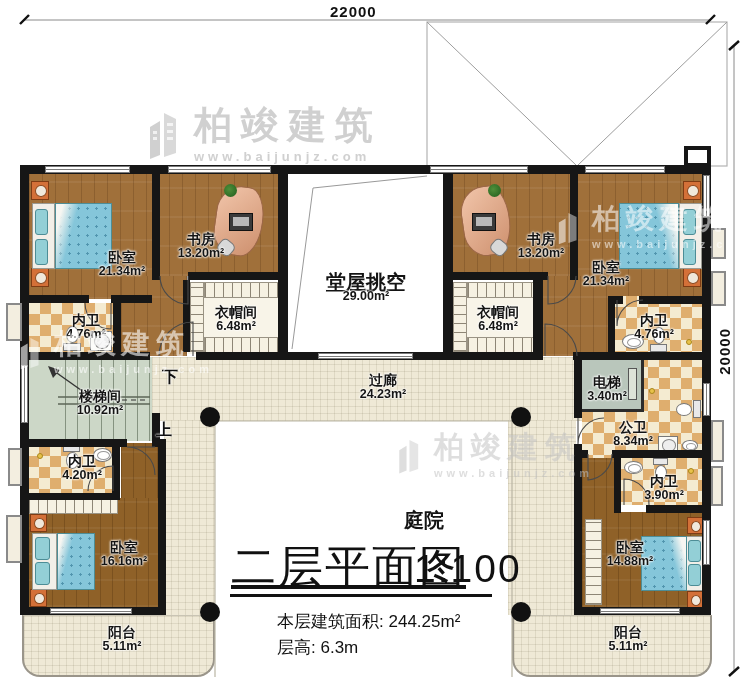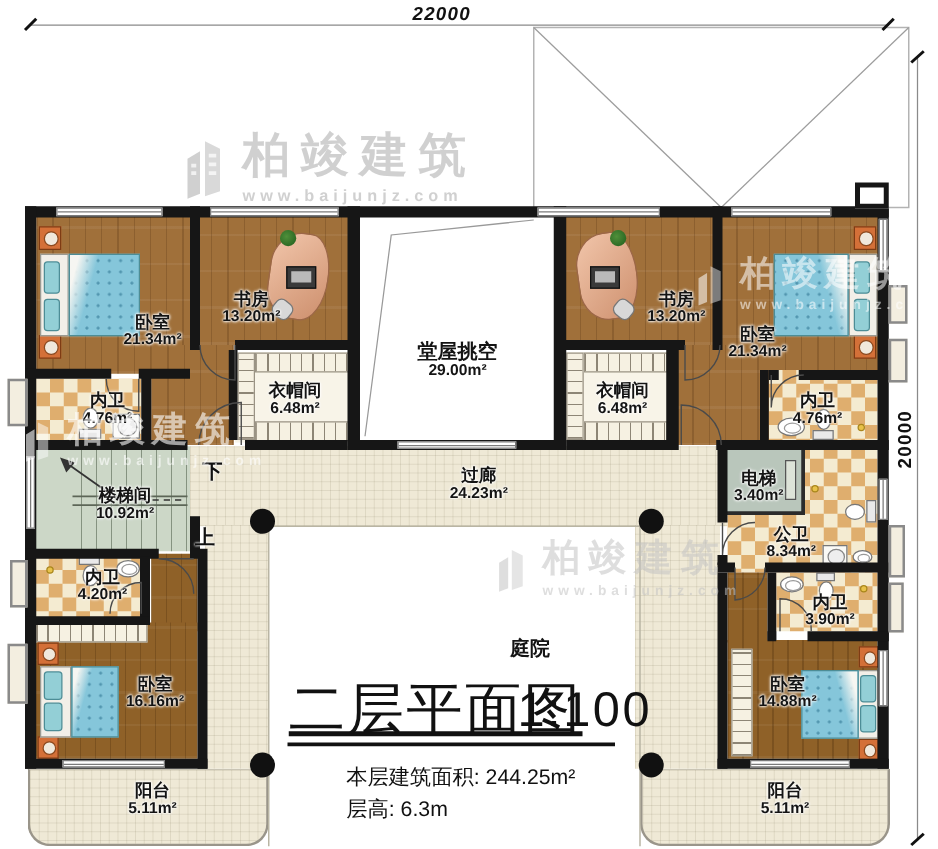--- a/index.html
+++ b/index.html
@@ -66,21 +66,21 @@
   .sq:after{content:"";position:absolute;left:15%;top:12%;width:68%;height:72%;
             border-radius:50%;border:1px solid #888;background:#eee;}
   .drain{width:6px;height:6px;border-radius:50%;background:#e8c24a;border:1px solid #a9861c;z-index:3;}
   .col{width:20px;height:20px;border-radius:50%;background:#111;z-index:6;}
   
   .lab{z-index:6;text-align:center;transform:translateX(-50%);white-space:nowrap;
        color:#141414;font-weight:bold;
        text-shadow:0 0 2px #fff,0 0 2px #fff,0 0 3px #fff;}
   .lab .nm{display:block;font-size:14px;line-height:14px;}
   .lab .ar{display:block;font-size:12.5px;line-height:14px;}
-  .lab-big .nm{font-size:16px;}
+  .lab-big .nm{font-size:20px;}
   .dirlab{z-index:6;font-size:16px;font-weight:bold;color:#111;
           text-shadow:0 0 2px #fff,0 0 2px #fff;}
   .dimtext{z-index:6;font-size:15px;font-weight:bold;color:#111;letter-spacing:1px;}
   .dimv{writing-mode:vertical-rl;transform:rotate(180deg);}
   
   .tb-title{z-index:6;font-size:45px;color:#111;letter-spacing:2px;line-height:45px;text-decoration:underline;}
   .tb-scale{z-index:6;font-size:39px;color:#111;letter-spacing:2px;line-height:42px;}
   .tb-rule{background:#111;z-index:6;}
   .tb-line{z-index:6;font-size:17px;color:#111;line-height:20px;}
   .tb-line b{font-weight:normal;}
@@ -381,21 +381,21 @@
     <span class="nm">阳台</span>
       <span class="ar">5.11m²</span>
     </div>
   <div class="abs lab lab-big" style="left:424px;top:513px;">
     <span class="nm">庭院</span>
     </div>
 
   <div class="abs dirlab" style="left:162px;top:367px;">下</div>
   <div class="abs dirlab" style="left:156px;top:420px;">上</div>
 
-  <div class="abs dimtext" style="left:330px;top:3px;font-style:italic;">22000</div>
+  <div class="abs dimtext" style="left:330px;top:3px;">22000</div>
   <div class="abs dimtext dimv" style="left:716px;top:328px;">20000</div>
 
   <div class="abs tb-title" style="left:231px;top:544px;">二层平面图</div>
   <div class="abs tb-scale" style="left:414px;top:548px;">1:100</div>
   <div class="abs tb-rule" style="left:230px;top:594px;width:262px;height:3px;"></div>
   <div class="abs tb-line" style="left:277px;top:612px;">
     <b>本层建筑面积:</b> <b>244.25m²</b></div>
   <div class="abs tb-line" style="left:277px;top:638px;">
     <b>层高:</b> <b>6.3m</b></div>
 

